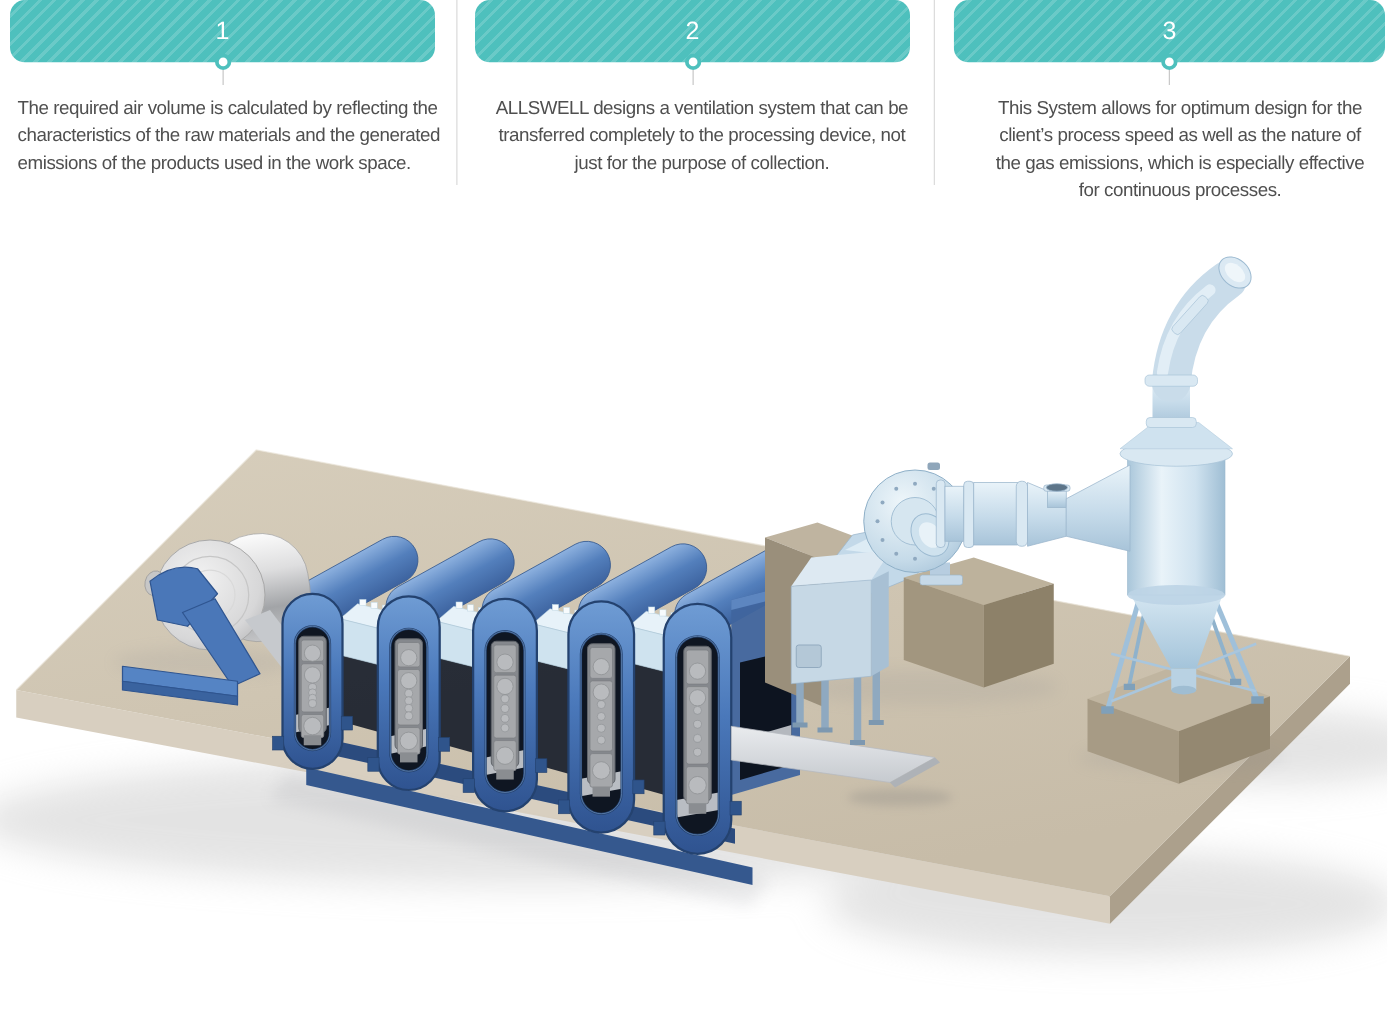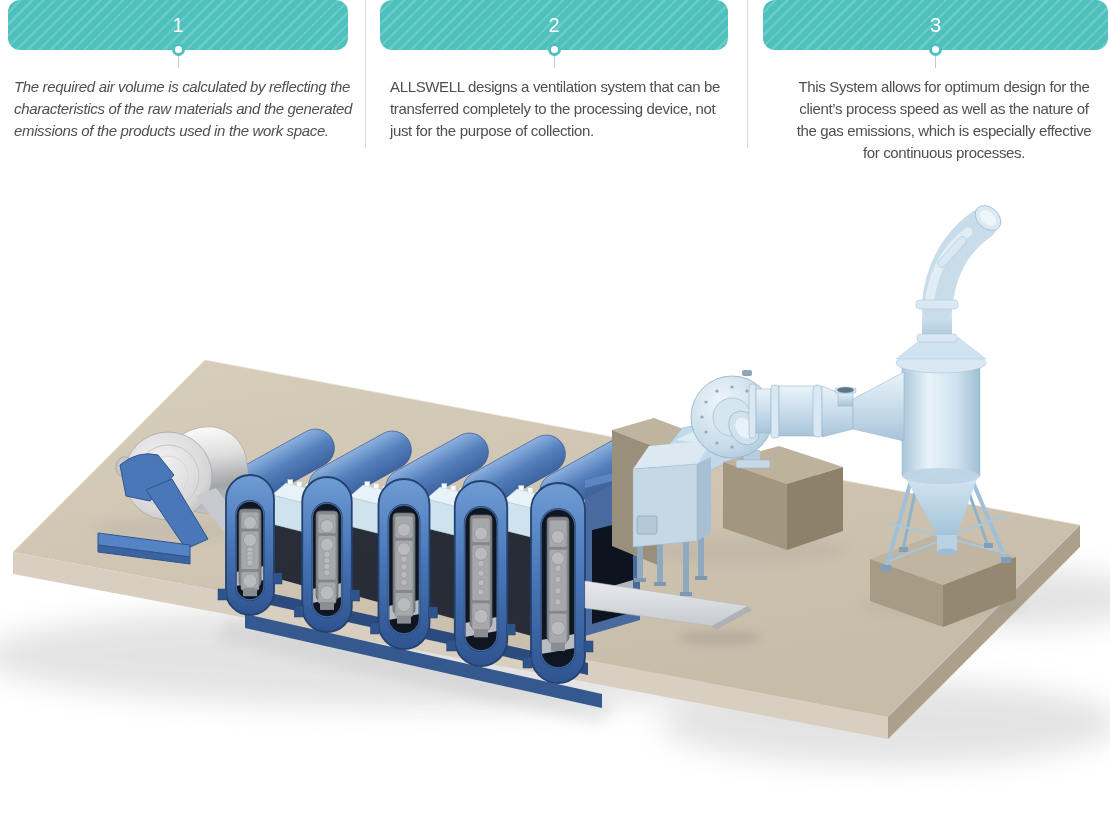--- a/index.html
+++ b/index.html
@@ -17,22 +17,22 @@
   .col1 .banner{margin:0 17px 0 8px;}
   .col2 .banner{margin:0 19px 0 15px;}
   .col3 .banner{margin:0 2px 0 16px;}
   .connector{display:flex;flex-direction:column;align-items:center;margin-top:-7px;height:26px;}
   .col1 .connector{padding-right:9px;}
   .col2 .connector{padding-right:4px;}
   .col3 .connector{padding-left:14px;}
   .dot{width:13px;height:13px;border-radius:50%;background:#fff;border:3px solid var(--accent);box-sizing:border-box;}
   .stem{width:1px;height:12px;background:#c9c9c9;}
   .desc{margin:7px 0 0 0;font-size:15px;line-height:22px;letter-spacing:-0.35px;color:var(--stepText);}
-  .col1 .desc{padding:0 11px 0 14px;font-style:italic;}
-  .col2 .desc{padding:0 14px 0 25px;}
+  .col1 .desc{padding:0 11px 0 14px;}
+  .col2 .desc{padding:0 14px 0 25px;text-align:center;}
   .col3 .desc{padding:0 13px 0 44px;text-align:center;}
   .divider{position:absolute;top:0;width:1px;height:148px;background:var(--divider);}
   .div1{left:365px;} .div2{left:747px;}
   .scene{position:absolute;left:0;top:178px;width:1110px;height:650px;display:block;}
 </style>
 </head>
 <body>
 
 <div class="page" id="page" style="--accent: #4ec0bd; --divider: #dcdcdc; --stepText: #4f4f4f;">
 

